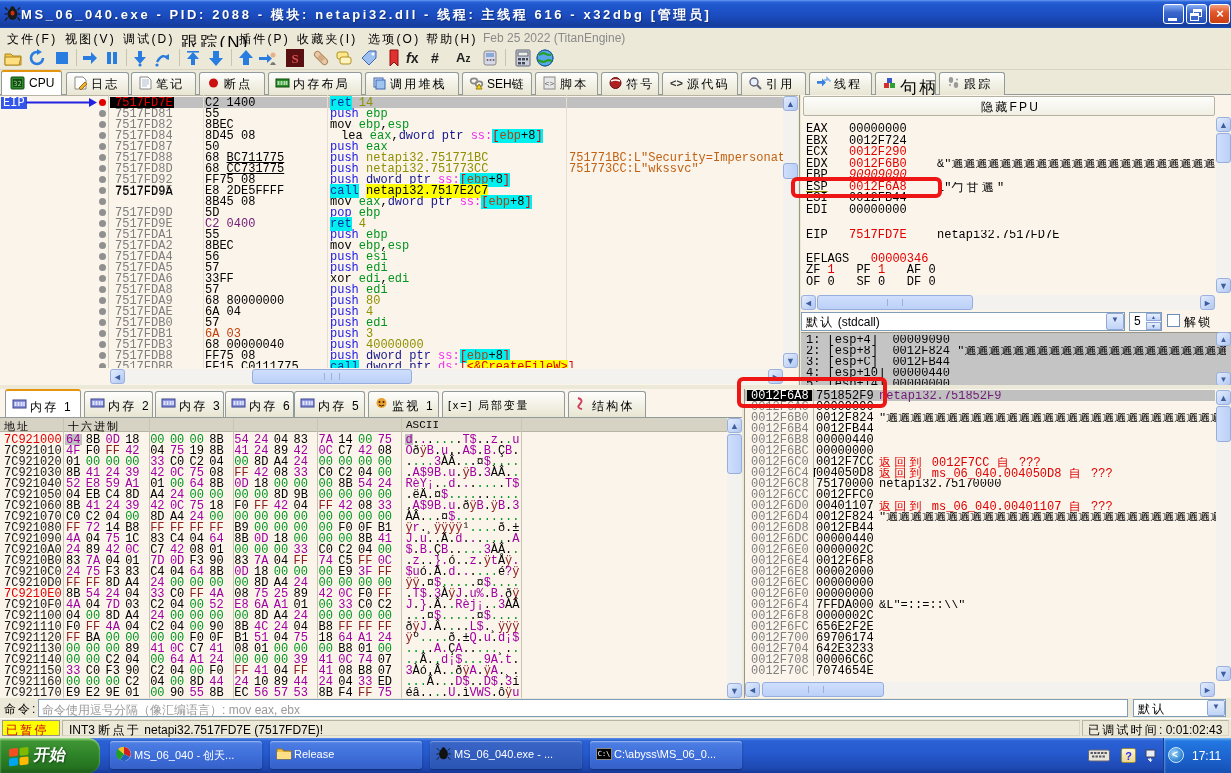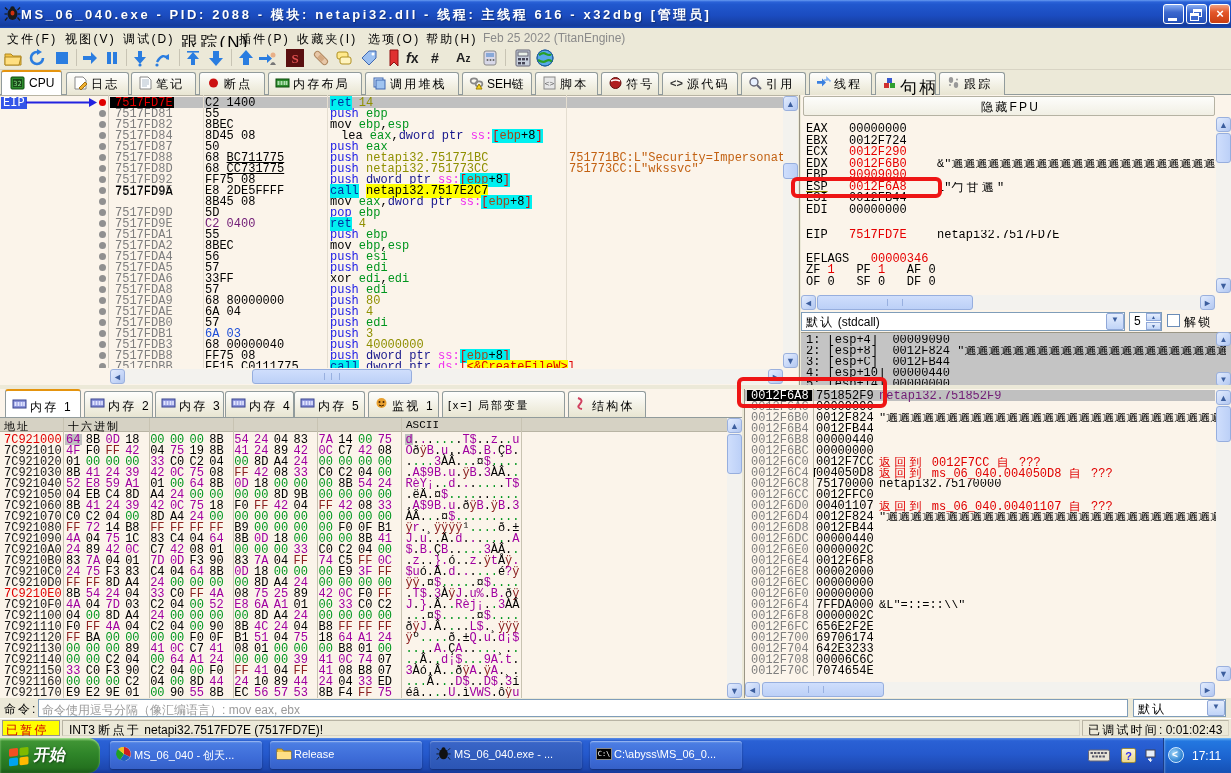--- a/index.html
+++ b/index.html
@@ -332,21 +332,21 @@
 <div class="ab mono " style="left:115px;top:295.5px;color:#7e7e7e">7517FDA9</div>
 <div class="ab mono " style="left:205px;top:295.5px;color:#000">68 80000000</div>
 <div class="ab mono " style="left:330px;top:295.5px;"><span class="b">push</span><span class="o"> 80</span></div>
 <div class="ab mono " style="left:115px;top:306.5px;color:#7e7e7e">7517FDAE</div>
 <div class="ab mono " style="left:205px;top:306.5px;color:#000">6A 04</div>
 <div class="ab mono " style="left:330px;top:306.5px;"><span class="b">push</span><span class="o"> 4</span></div>
 <div class="ab mono " style="left:115px;top:317.5px;color:#7e7e7e">7517FDB0</div>
 <div class="ab mono " style="left:205px;top:317.5px;color:#000">57</div>
 <div class="ab mono " style="left:330px;top:317.5px;"><span class="b">push</span><span class="g"> edi</span></div>
 <div class="ab mono " style="left:115px;top:328.5px;color:#7e7e7e">7517FDB1</div>
-<div class="ab mono " style="left:205px;top:328.5px;color:#1d4ed8">6A 03</div>
+<div class="ab mono " style="left:205px;top:328.5px;color:#c2410c">6A 03</div>
 <div class="ab mono " style="left:330px;top:328.5px;"><span class="b">push</span><span class="o"> 3</span></div>
 <div class="ab mono " style="left:115px;top:339.5px;color:#7e7e7e">7517FDB3</div>
 <div class="ab mono " style="left:205px;top:339.5px;color:#000">68 00000040</div>
 <div class="ab mono " style="left:330px;top:339.5px;"><span class="b">push</span><span class="o"> 40000000</span></div>
 <div class="ab mono " style="left:115px;top:350.5px;color:#7e7e7e">7517FDB8</div>
 <div class="ab mono " style="left:205px;top:350.5px;color:#000">FF75 08</div>
 <div class="ab mono " style="left:330px;top:350.5px;"><span class="b">push</span><span class="k"> </span><span class="nv">dword ptr </span><span class="mg">ss:</span><span class="rd"><span class="cy">[</span><span class="mr"><span class="cy">ebp</span></span><span class="k"><span class="cy">+8</span></span><span class="rd"><span class="cy">]</span></span></span></div>
 <div class="ab mono " style="left:115px;top:361.5px;color:#7e7e7e">7517FDBB</div>
 <div class="ab mono " style="left:205px;top:361.5px;color:#000">FF15 C0111775</div>
 <div class="ab mono " style="left:330px;top:361.5px;"><span class="cr">call</span><span class="k"> </span><span class="nv">dword ptr </span><span class="mg">ds:</span><span class="rd">[</span><span class="rd"><span class="hy">&lt;&amp;CreateFileW&gt;</span></span><span class="rd">]</span></div>
@@ -369,21 +369,21 @@
 <div class="ab mono " style="left:806px;top:124.0px;">EAX</div>
 <div class="ab mono k" style="left:849px;top:124.0px;">00000000</div>
 <div class="ab mono " style="left:806px;top:135.5px;">EBX</div>
 <div class="ab mono k" style="left:849px;top:135.5px;">0012F724</div>
 <div class="ab mono " style="left:806px;top:147.0px;">ECX</div>
 <div class="ab mono r" style="left:849px;top:147.0px;">0012F290</div>
 <div class="ab mono " style="left:806px;top:158.5px;">EDX</div>
 <div class="ab mono r" style="left:849px;top:158.5px;">0012F6B0</div>
 <div class="ab mono k" style="left:937px;top:158.5px;overflow:hidden;width:294px">&amp;"邐邐邐邐邐邐邐邐邐邐邐邐邐邐邐邐邐邐邐邐邐邐邐邐邐邐邐邐邐邐邐邐邐邐邐邐邐邐邐邐邐邐邐邐邐</div>
 <div class="ab mono " style="left:806px;top:170.0px;">EBP</div>
-<div class="ab mono r" style="left:849px;top:170.0px;">90909090</div>
+<div class="ab mono r" style="left:849px;top:170.0px;font-style:italic;">90909090</div>
 <div class="ab mono " style="left:806px;top:181.5px;text-decoration:underline;text-decoration-color:#8f8f00">ESP</div>
 <div class="ab mono r" style="left:849px;top:181.5px;">0012F6A8</div>
 <div class="ab mono k" style="left:937px;top:181.5px;overflow:hidden;width:294px">L"<span class="cj">勹甘邐</span>"</div>
 <div class="ab mono " style="left:806px;top:193.0px;">ESI</div>
 <div class="ab mono k" style="left:849px;top:193.0px;">0012FB44</div>
 <div class="ab mono " style="left:806px;top:204.5px;">EDI</div>
 <div class="ab mono k" style="left:849px;top:204.5px;">00000000</div>
 <div class="ab mono " style="left:806px;top:230.0px;">EIP</div>
 <div class="ab mono r" style="left:849px;top:230.0px;">7517FD7E</div>
 <div class="ab mono k" style="left:937px;top:230.0px;overflow:hidden;width:294px">netapi32.7517FD7E</div>
@@ -448,21 +448,21 @@
   </svg>
 <div class="ab " style="left:179px;top:398px;font-size:12px;letter-spacing:2.2px">内存 3</div>
 <div class="ab" style="left:225px;top:391px;width:69px;height:26px;background:linear-gradient(180deg,#fefefd,#f1efe2 60%,#e8e5d2);border:1px solid #919b9c;border-bottom:none;border-radius:3px 3px 0 0"></div>
 <svg class="ab" style="left:231px;top:397px" width="15" height="13" viewBox="0 0 15 13">
     <rect x="1" y="2" width="13" height="8" fill="#8890d8" stroke="#3a4490"></rect>
     <rect x="2.5" y="4" width="2" height="4" fill="#e0e4ff"></rect>
     <rect x="5.5" y="4" width="2" height="4" fill="#e0e4ff"></rect>
     <rect x="8.5" y="4" width="2" height="4" fill="#e0e4ff"></rect>
     <rect x="11.2" y="4" width="1.6" height="4" fill="#e0e4ff"></rect>
   </svg>
-<div class="ab " style="left:249px;top:398px;font-size:12px;letter-spacing:2.2px">内存 4</div>
+<div class="ab " style="left:249px;top:398px;font-size:12px;letter-spacing:2.2px">内存 6</div>
 <div class="ab" style="left:294px;top:391px;width:71px;height:26px;background:linear-gradient(180deg,#fefefd,#f1efe2 60%,#e8e5d2);border:1px solid #919b9c;border-bottom:none;border-radius:3px 3px 0 0"></div>
 <svg class="ab" style="left:300px;top:397px" width="15" height="13" viewBox="0 0 15 13">
     <rect x="1" y="2" width="13" height="8" fill="#8890d8" stroke="#3a4490"></rect>
     <rect x="2.5" y="4" width="2" height="4" fill="#e0e4ff"></rect>
     <rect x="5.5" y="4" width="2" height="4" fill="#e0e4ff"></rect>
     <rect x="8.5" y="4" width="2" height="4" fill="#e0e4ff"></rect>
     <rect x="11.2" y="4" width="1.6" height="4" fill="#e0e4ff"></rect>
   </svg>
 <div class="ab " style="left:318px;top:398px;font-size:12px;letter-spacing:2.2px">内存 5</div>
 <div class="ab" style="left:368px;top:391px;width:71px;height:26px;background:linear-gradient(180deg,#fefefd,#f1efe2 60%,#e8e5d2);border:1px solid #919b9c;border-bottom:none;border-radius:3px 3px 0 0"></div>

